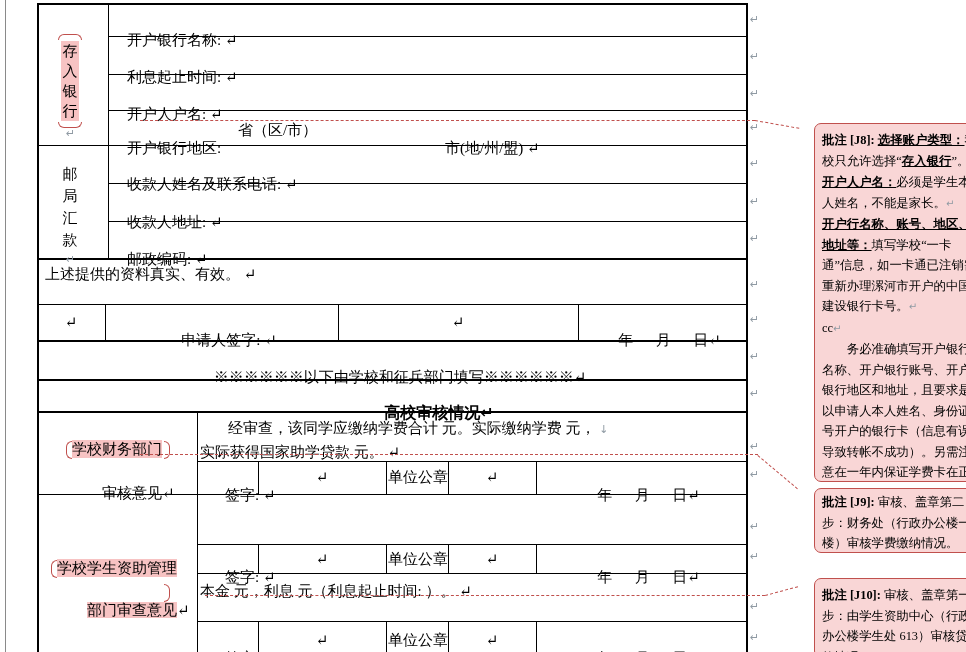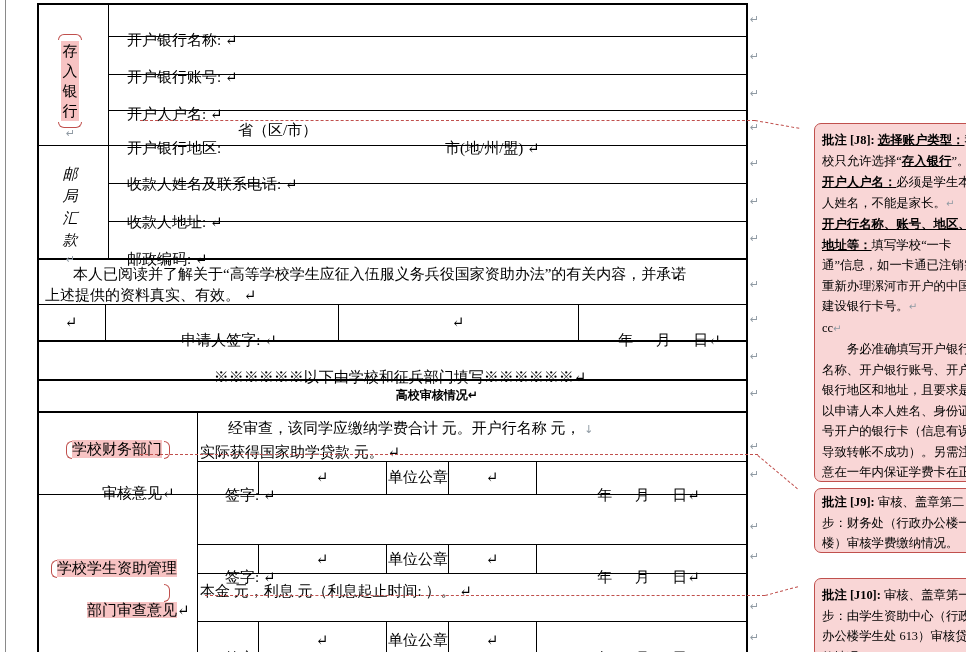--- a/index.html
+++ b/index.html
@@ -77,70 +77,69 @@
 
   <div class="vlabel hilite" style="left:61px;top:41px;line-height:20px;height:80px;">存入银行</div>
   <div class="brk brk-top" style="left:58px;top:34px;width:22px;"></div>
   <div class="brk brk-bot" style="left:58px;top:122px;width:22px;"></div>
   <span class="mk" style="position:absolute;left:66px;top:127px;">↵</span>
 
   <div class="t" style="left:112px;top:13px;">
     <span>开户银行名称:</span> <span class="pmark">↵</span>
   </div>
   <div class="t" style="left:112px;top:50px;">
-    <span>开户银行账号:</span> <span class="pmark">↵</span>
+    <span>利息起止时间:</span> <span class="pmark">↵</span>
   </div>
   <div class="t" style="left:112px;top:87px;">
     <span>开户人户名:</span> <span class="pmark">↵</span>
   </div>
   <div class="t" style="left:112px;top:121px;">
     <span>开户银行地区:</span>
   </div>
   <div class="t" style="left:238px;top:121px;">省（区/市）</div>
   <div class="t" style="left:430px;top:121px;">
     <span>市(地/州/盟)</span> <span class="pmark">↵</span>
   </div>
 
-  <div class="vlabel" style="left:61px;top:163px;line-height:22px;height:88px;font-style:italic;">邮局汇款</div>
+  <div class="vlabel" style="left:61px;top:163px;line-height:22px;height:88px;">邮局汇款</div>
   <span class="mk" style="position:absolute;left:66px;top:253px;">↵</span>
 
   <div class="t" style="left:112px;top:157px;">
     <span>收款人姓名及联系电话:</span> <span class="pmark">↵</span>
   </div>
   <div class="t" style="left:112px;top:195px;">
     <span>收款人地址:</span> <span class="pmark">↵</span>
   </div>
   <div class="t" style="left:112px;top:232px;">
     <span>邮政编码:</span> <span class="pmark">↵</span>
   </div>
 
   <div class="block" style="left:45px;top:264px;width:702px;line-height:21px;">
-    <div class="indent">本人已阅读并了解关于“高等学校学生应征入伍服义务兵役国家资助办法”的有关内容，并承诺</div>
     <div><span>上述提供的资料真实、有效。</span> <span class="pmark">↵</span></div>
   </div>
 
   <div class="t ctr" style="left:37px;top:313px;width:68px;"><span class="pmark">↵</span></div>
   <div class="t ctr" style="left:105px;top:313px;width:233px;">
     <span>申请人签字:</span> <span class="pmark">↵</span>
   </div>
   <div class="t ctr" style="left:338px;top:313px;width:240px;"><span class="pmark">↵</span></div>
   <div class="t ctr" style="left:578px;top:313px;width:168px;">
     <span>年      月      日</span><span class="pmark">↵</span>
   </div>
 
   <div class="t ctr" style="left:37px;top:350px;width:711px;">
     <span>※※※※※※以下由学校和征兵部门填写※※※※※※</span><span class="pmark">↵</span>
   </div>
 
-  <div class="t ctr bold sans" style="left:37px;top:368px;width:786px;font-size:12px;">
+  <div class="t ctr bold sans" style="left:37px;top:386px;width:786px;font-size:16px;">
     <span>高校审核情况</span><span class="pmark">↵</span>
   </div>
 
   <div class="block" style="left:200px;top:417px;width:546px;line-height:22px;">
-    <div class="indent"><span>经审查，该同学应缴纳学费合计      元。开户行名称      元，</span> <span class="lbmark mk">↓</span></div>
+    <div class="indent"><span>经审查，该同学应缴纳学费合计      元。实际缴纳学费      元，</span> <span class="lbmark mk">↓</span></div>
     <div><span>实际获得国家助学贷款      元。</span> <span class="pmark">↵</span></div>
   </div>
   <div class="t hilite" style="left:72px;top:440px;">学校财务部门</div>
   <div class="brk brk-left" style="left:66px;top:441px;height:16px;"></div>
   <div class="brk brk-right" style="left:164px;top:441px;height:16px;"></div>
   <div class="t" style="left:87px;top:466px;">
     <span>审核意见</span><span class="pmark">↵</span>
   </div>
 
   <div class="t" style="left:210px;top:468px;">

